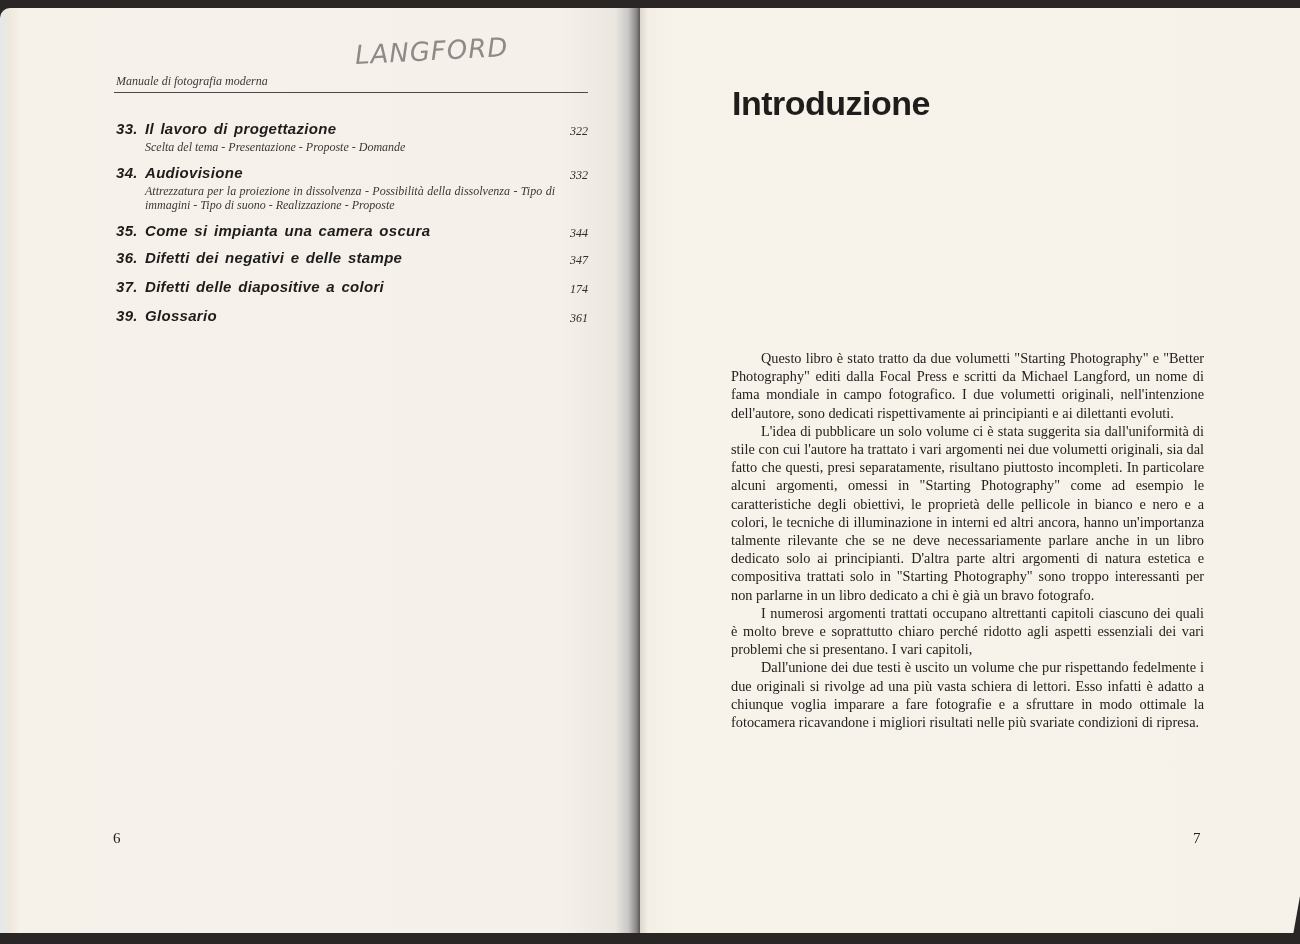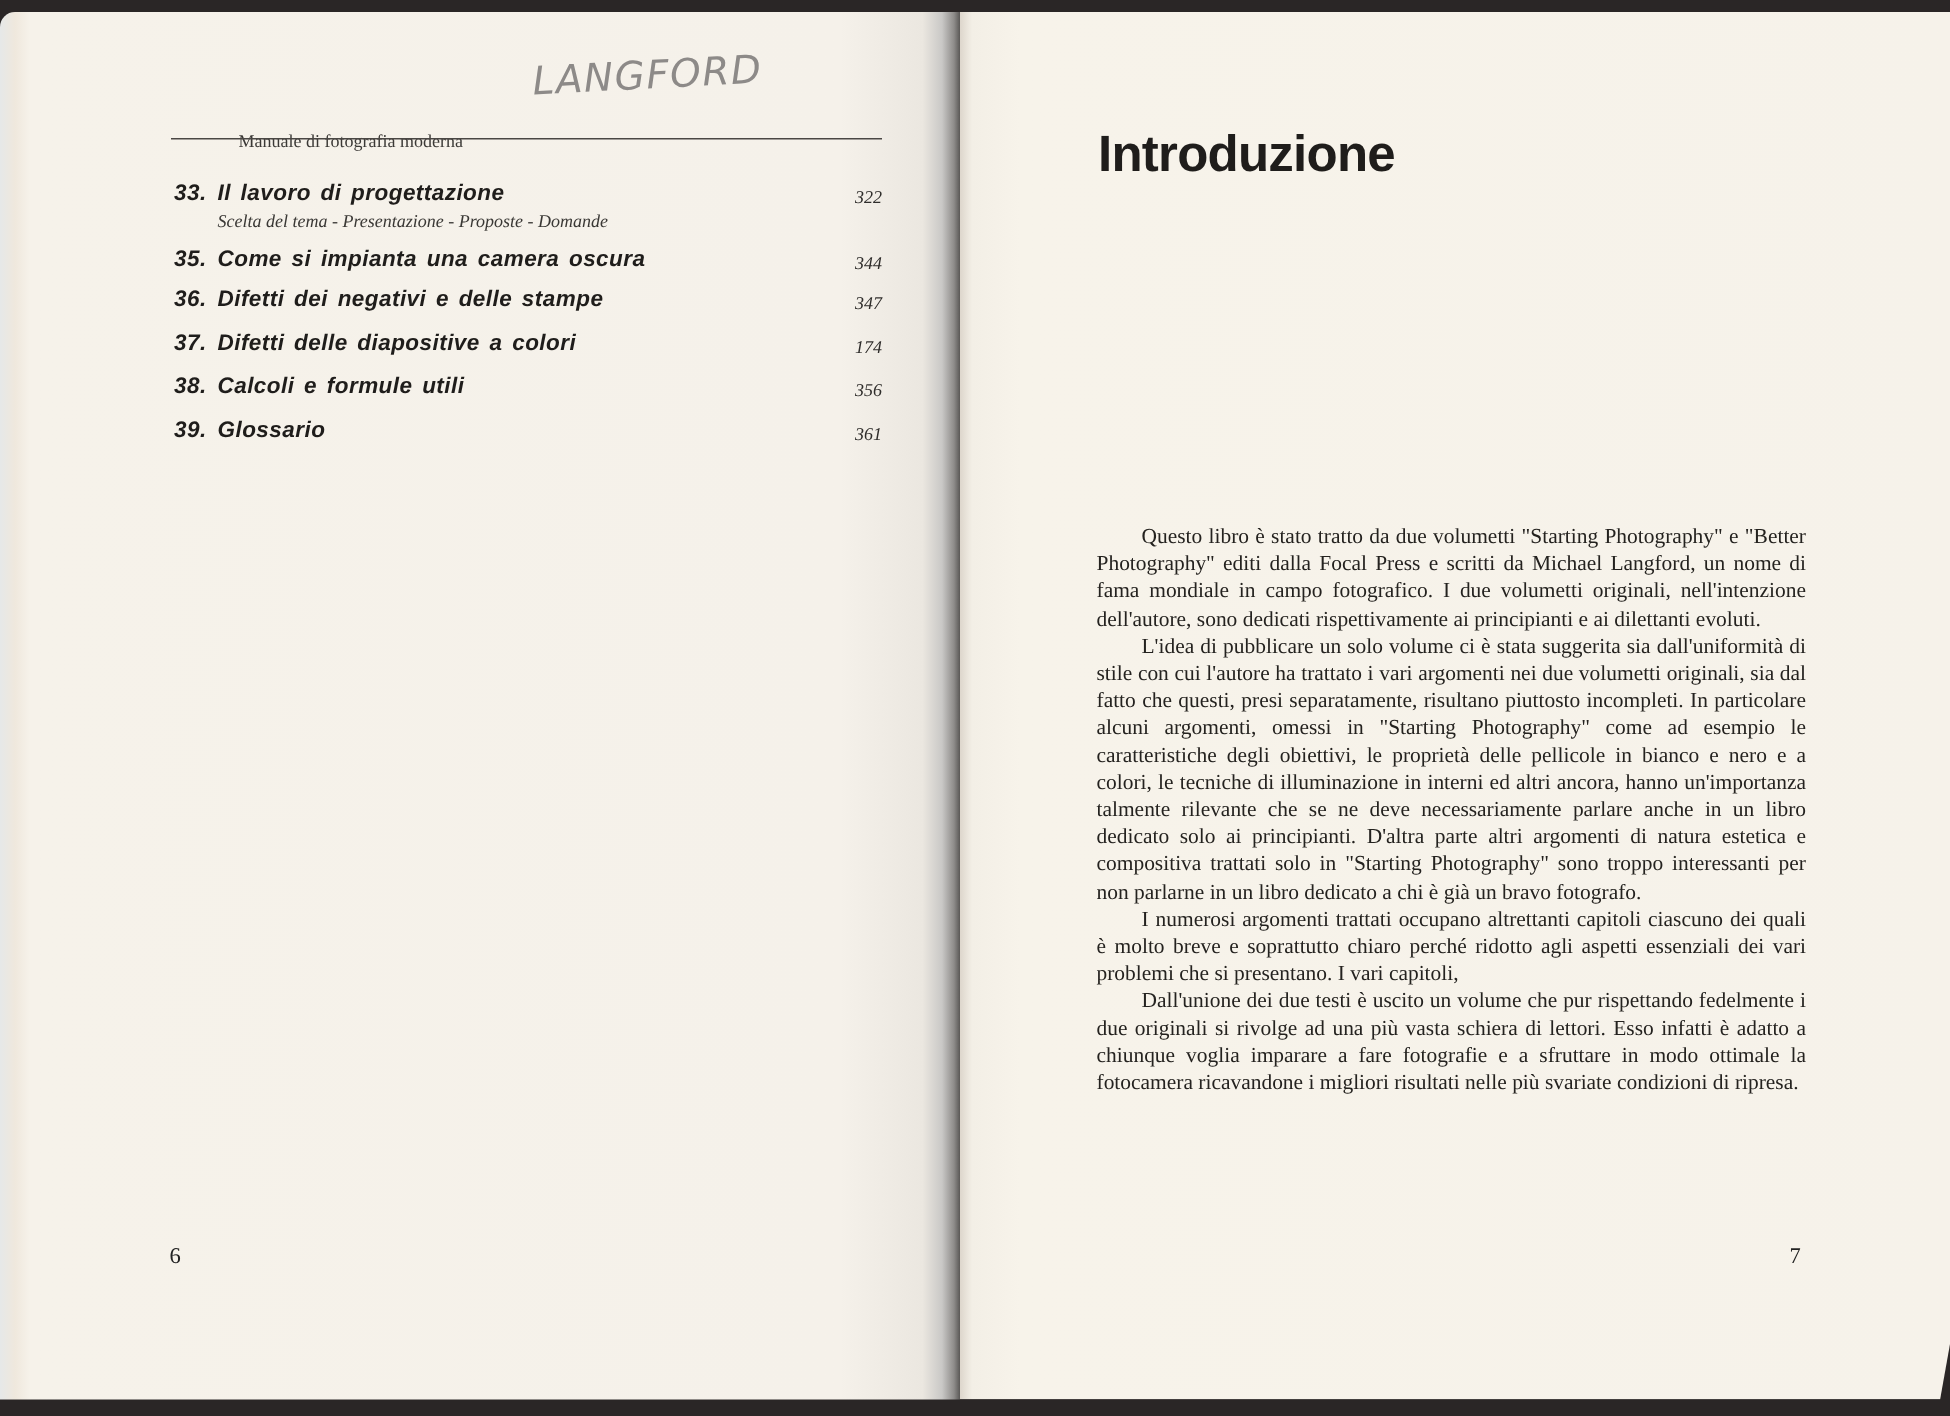--- a/index.html
+++ b/index.html
@@ -17,22 +17,22 @@
     background:linear-gradient(90deg,#e6e8e8 0px,#efe8dd 10px,#f6f2ea 20px,#f5f1ea 560px,#ebe7e0 615px,#c9c8c6 628px,#8e8c8a 636px,#5a5856 640px);
     border-top-left-radius:10px;
   }
   .page-right {
     left:640px; width:660px;
     background:linear-gradient(90deg,#ddd6cc 0px,#f3efe6 8px,#f7f3ea 40px,#f6f2ea 100%);
     clip-path:polygon(0 0,100% 0,100% 96%,99% 100%,0 100%);
   }
 
   .running-head {
-    position:absolute; left:116px; top:79px;
-    font-size:12px; color:#3b3936;margin-left:43px;
+    position:absolute; left:116px; top:66px;
+    font-style:italic; font-size:12px; color:#3b3936;
   }
   .head-rule {
     position:absolute; left:114px; top:84px; width:474px; height:1px; background:#4a4744;
   }
   .handwriting {
     position:absolute; left:355px; top:28px;
     font-family:"DejaVu Sans",sans-serif; font-size:26px; font-style:italic;
     color:#8d8a88; letter-spacing:1px; transform:rotate(-3deg); font-weight:300;
   }
 
@@ -72,35 +72,36 @@
   <div class="handwriting">LANGFORD</div>
   <div class="running-head">Manuale di fotografia moderna</div>
   <div class="head-rule"></div>
 
   <div class="toc">
     <div class="toc-entry">
       <div class="toc-title"><span class="toc-num">33.</span><span>Il lavoro di progettazione</span></div>
       <div class="toc-page">322</div>
       <div class="toc-sub">Scelta del tema - Presentazione - Proposte - Domande</div>
     </div>
+    <div class="toc-entry">
+      <div class="toc-title"><span class="toc-num">34.</span><span>Audiovisione</span></div>
+      <div class="toc-page">332</div>
+      <div class="toc-sub" style="text-align:justify">Attrezzatura per la proiezione in dissolvenza - Possibilità della dissolvenza - Tipo di immagini - Tipo di suono - Realizzazione - Proposte</div>
+    </div>
     <div class="toc-entry" style="margin-top:2px">
       <div class="toc-title"><span class="toc-num">35.</span><span>Come si impianta una camera oscura</span></div>
       <div class="toc-page">344</div>
     </div>
     <div class="toc-entry" style="">
       <div class="toc-title"><span class="toc-num">36.</span><span>Difetti dei negativi e delle stampe</span></div>
       <div class="toc-page">347</div>
     </div>
     <div class="toc-entry" style="margin-top:12px">
       <div class="toc-title"><span class="toc-num">37.</span><span>Difetti delle diapositive a colori</span></div>
       <div class="toc-page">174</div>
-    </div>
-    <div class="toc-entry" style="margin-top:12px">
-      <div class="toc-title"><span class="toc-num">38.</span><span>Calcoli e formule utili</span></div>
-      <div class="toc-page">356</div>
     </div>
     <div class="toc-entry" style="margin-top:12px">
       <div class="toc-title"><span class="toc-num">39.</span><span>Glossario</span></div>
       <div class="toc-page">361</div>
     </div>
   </div>
 
   <div class="page-num-left">6</div>
 </div>
 

